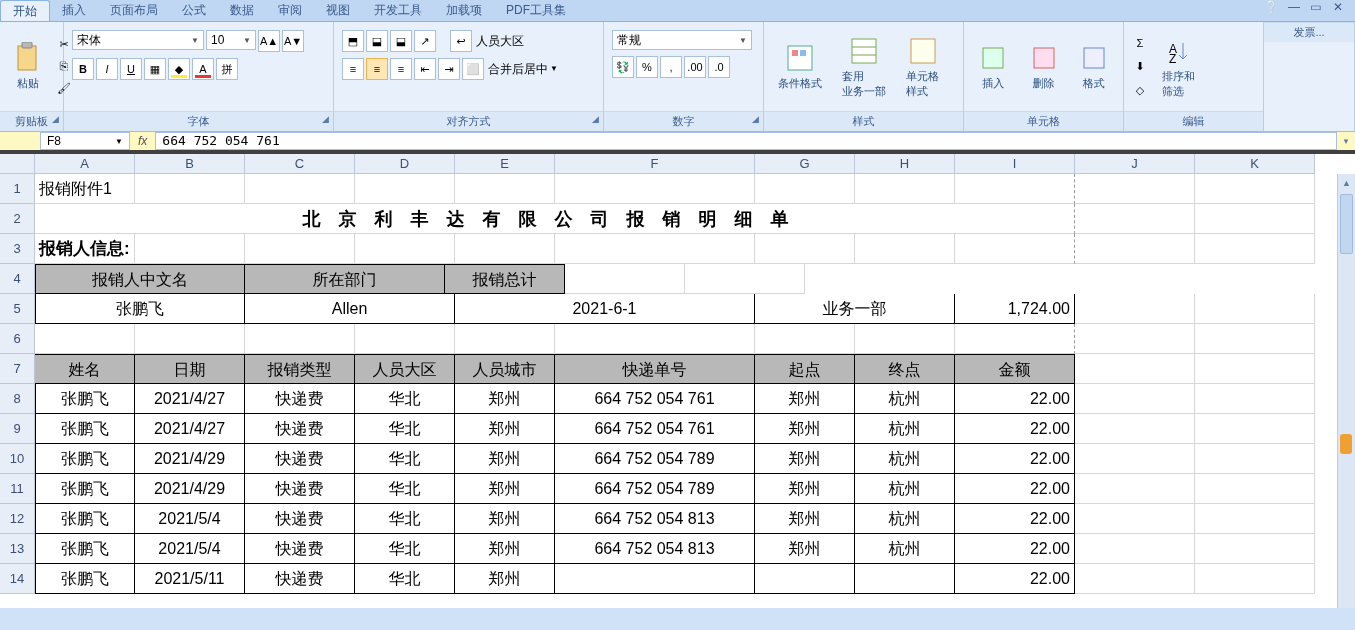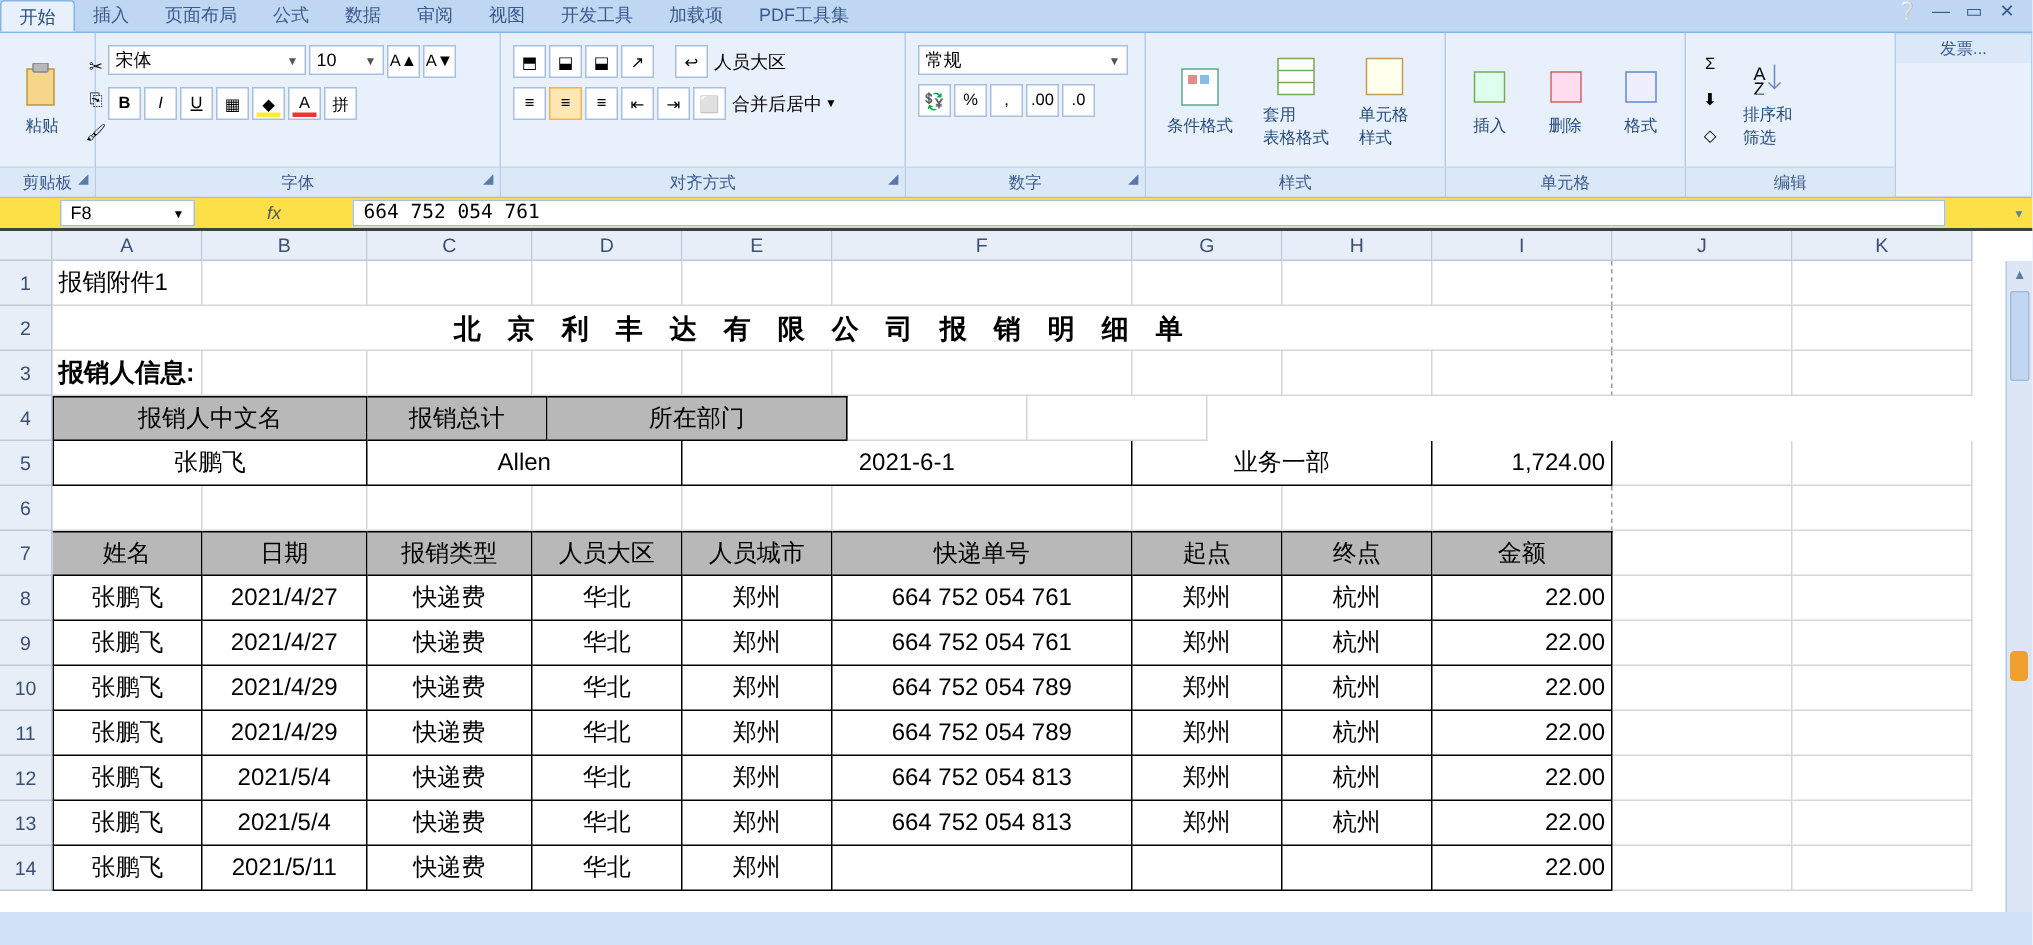--- a/index.html
+++ b/index.html
@@ -15,21 +15,21 @@
 .rlabel { text-align: center; font-size: 11px; color: #3b5a8c; padding: 2px 0; background: #dbe8f8; border-top: 1px solid #c8daf0; position: relative; }
 .rlabel .expand { position: absolute; right: 4px; top: 2px; font-size: 9px; color: #5a7aa8; }
 .bigbtn { display: flex; flex-direction: column; align-items: center; justify-content: center; padding: 4px 8px; gap: 2px; color: #2a4e7f; font-size: 11px; min-width: 44px; }
 .bigbtn .ico { width: 32px; height: 32px; display: flex; align-items: center; justify-content: center; }
 .smallcol { display: flex; flex-direction: column; gap: 2px; }
 .smallbtn { width: 20px; height: 20px; border: 1px solid transparent; display: flex; align-items: center; justify-content: center; font-size: 11px; }
 .combo { border: 1px solid #a8c0de; background: #fff; height: 20px; display: flex; align-items: center; padding: 0 4px; font-size: 12px; }
 .combo .dd { margin-left: auto; font-size: 8px; color: #555; }
 .row { display: flex; gap: 2px; }
 .iconbox { width: 22px; height: 22px; border: 1px solid #a8c0de; background: #fff; display: flex; align-items: center; justify-content: center; font-size: 11px; }
-.formula-bar { display: flex; background: #fde047; height: 22px; border-bottom: 2px solid #404040; align-items: center; gap: 40px; }
+.formula-bar { display: flex; background: #fef9c3; height: 22px; border-bottom: 4px solid #404040; align-items: center; }
 .namebox { width: 90px; border: 1px solid #a8c0de; background: #fff; height: 18px; margin-left: 40px; display: flex; align-items: center; padding: 0 6px; font-size: 12px; }
 .namebox .dd { margin-left: auto; font-size: 8px; }
 .fx { padding: 0 8px; color: #555; font-style: italic; }
 .f-input { flex: 1; border: 1px solid #a8c0de; background: #fff; height: 18px; padding: 0 6px; font-size: 13px; font-family: monospace; }
 .f-expand { width: 18px; text-align: center; color: #5a7aa8; font-size: 9px; }
 .sheet { display: flex; height: 454px; background: #fff; position: relative; }
 .corner { width: 35px; height: 20px; background: #e8eef7; border-right: 1px solid #bcc8d8; border-bottom: 1px solid #bcc8d8; }
 .colheads { display: flex; height: 20px; }
 .ch { background: #e8eef7; border-right: 1px solid #bcc8d8; border-bottom: 1px solid #bcc8d8; text-align: center; line-height: 20px; color: #3a5075; font-size: 13px; }
 .rh { width: 35px; background: #e8eef7; border-right: 1px solid #bcc8d8; border-bottom: 1px solid #bcc8d8; text-align: center; color: #3a5075; font-size: 13px; line-height: 30px; height: 30px; }
@@ -184,21 +184,21 @@
         </div>
       <div class="bigbtn">
           <div class="ico">
             <svg width="28" height="28">
               <rect x="2" y="2" width="24" height="24" fill="#fff" stroke="#7a5"></rect>
               <line x1="2" y1="10" x2="26" y2="10" stroke="#7a5"></line>
               <line x1="2" y1="18" x2="26" y2="18" stroke="#7a5"></line>
             </svg>
           </div>
           <span style="white-space:pre">套用
-表格格式</span>
+业务一部</span>
         </div>
       <div class="bigbtn">
           <div class="ico">
             <svg width="28" height="28">
               <rect x="2" y="2" width="24" height="24" fill="#ffe" stroke="#c95"></rect>
             </svg>
           </div>
           <span style="white-space:pre">单元格
 样式</span>
         </div>
@@ -334,22 +334,22 @@
           <div class="cell cw-E"></div>
           <div class="cell cw-F"></div>
           <div class="cell cw-G"></div>
           <div class="cell cw-H"></div>
           <div class="cell cw-I dotted-right"></div>
           <div class="cell cw-J"></div>
           <div class="cell cw-K"></div>
         </div>
         <div class="crow hdr-row">
           <div class="cell" style="width: 210px; border-left: 1px solid rgb(0, 0, 0);">报销人中文名</div>
+          <div class="cell" style="width: 200px;">所在部门</div>
           <div class="cell" style="width: 120px;">报销总计</div>
-          <div class="cell" style="width: 200px;">所在部门</div>
           <div class="cell cw-J" style="background: transparent; border-top: none; border-right: 1px solid rgb(214, 214, 214); border-bottom: 1px solid rgb(214, 214, 214); border-left: none; border-image: initial;"></div>
           <div class="cell cw-K" style="background: transparent; border-top: none; border-right: 1px solid rgb(214, 214, 214); border-bottom: 1px solid rgb(214, 214, 214); border-left: none; border-image: initial;"></div>
         </div>
         <div class="crow data-row">
           <div class="cell" style="width: 210px; border-left: 1px solid rgb(0, 0, 0);">张鹏飞</div>
           <div class="cell" style="width: 210px;">Allen</div>
           <div class="cell" style="width: 300px;">2021-6-1</div>
           <div class="cell" style="width: 200px;">业务一部</div>
           <div class="cell" style="width: 120px; text-align: right;">1,724.00</div>
           <div class="cell cw-J" style="border-top: none; border-right: 1px solid rgb(214, 214, 214); border-bottom: 1px solid rgb(214, 214, 214); border-left: none; border-image: initial;"></div>

